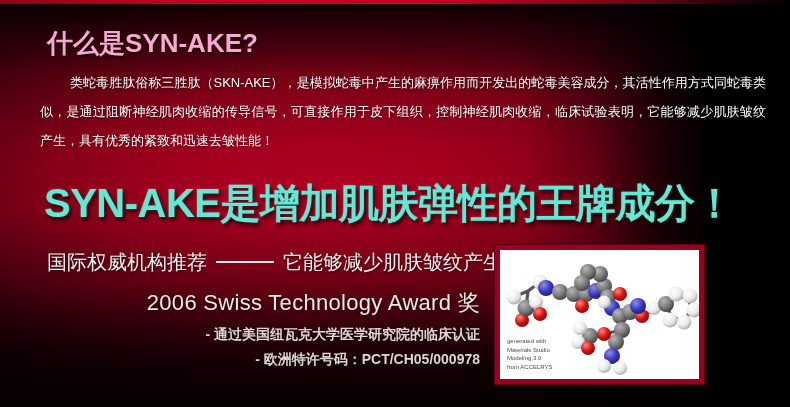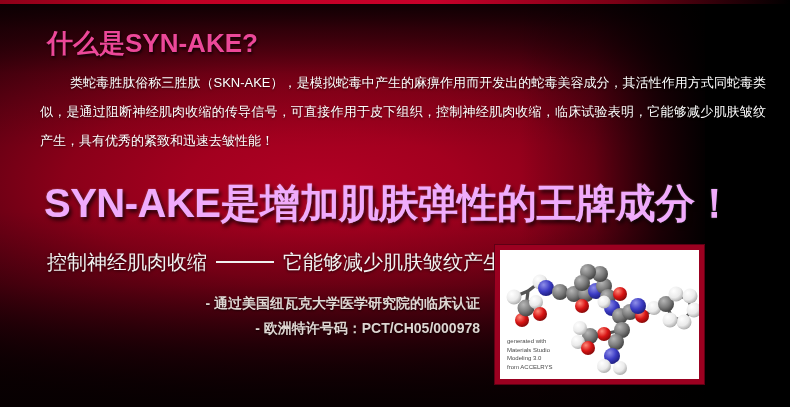--- a/index.html
+++ b/index.html
@@ -74,21 +74,21 @@
     background: linear-gradient(to right, #8d0018 0%, #c00024 22%, #c8002a 55%, #7a0015 78%, #2a0008 92%, #000 100%);
   }
 
   .content { position: absolute; left: 0; top: 0; width: 790px; height: 407px; }
 
   .page-title {
     position: absolute;
     left: 47px; top: 26px;
     font-size: 26px;
     font-weight: bold;
-    color: #ec4899;
+    color: #f9a8d4;
     letter-spacing: 0px;
     text-shadow: 1px 2px 3px rgba(0,0,0,0.75);
     white-space: nowrap;
   }
 
   .body-copy {
     position: absolute;
     left: 40px; top: 68px;
     width: 726px;
     font-size: 13px;
@@ -97,21 +97,21 @@
     text-align: justify;
     text-shadow: 0 1px 2px rgba(0,0,0,0.6);
   }
   .body-copy .indent { display: inline-block; width: 30px; }
 
   .headline {
     position: absolute;
     left: 44px; top: 176px;
     font-size: 40px;
     font-weight: bold;
-    color: #f0abfc;
+    color: #5eead4;
     letter-spacing: -0.5px;
     white-space: nowrap;
     text-shadow: 2px 3px 4px rgba(0,0,0,0.8), 0 0 2px rgba(255,255,255,0.35);
   }
 
   .recommend-line {
     position: absolute;
     left: 47px; top: 249px;
     font-size: 20px;
     color: #f2f2f2;
@@ -190,24 +190,25 @@
 
   <div class="content">
 
     <div class="page-title">什么是SYN-AKE?</div>
 
     <div class="body-copy"><span class="indent"></span><span>类蛇毒胜肽俗称三胜肽（SKN-AKE），是模拟蛇毒中产生的麻痹作用而开发出的蛇毒美容成分，其活性作用方式同蛇毒类似，是通过阻断神经肌肉收缩的传导信号，可直接作用于皮下组织，控制神经肌肉收缩，临床试验表明，它能够减少肌肤皱纹产生，具有优秀的紧致和迅速去皱性能！</span></div>
 
     <div class="headline">SYN-AKE是增加肌肤弹性的王牌成分！</div>
 
     <div class="recommend-line">
-      <span>控制神经肌肉收缩</span><span class="rule"></span><span>它能够减少肌肤皱纹产生</span>
+      <span>国际权威机构推荐</span><span class="rule"></span><span>它能够减少肌肤皱纹产生</span>
     </div>
 
     <div class="award-block">
+      <div class="award-title">2006 Swiss Technology Award 奖</div>
       <div class="award-sub">- 通过美国纽瓦克大学医学研究院的临床认证</div>
       <div class="award-sub">- 欧洲特许号码：PCT/CH05/000978</div>
     </div>
 
     <div class="mol-card">
       <div class="mol-inner">
 
         <svg class="mol-svg" width="199" height="129" viewBox="0 0 199 129">
           <defs>
             <radialGradient id="gC" cx="35%" cy="30%" r="75%">

